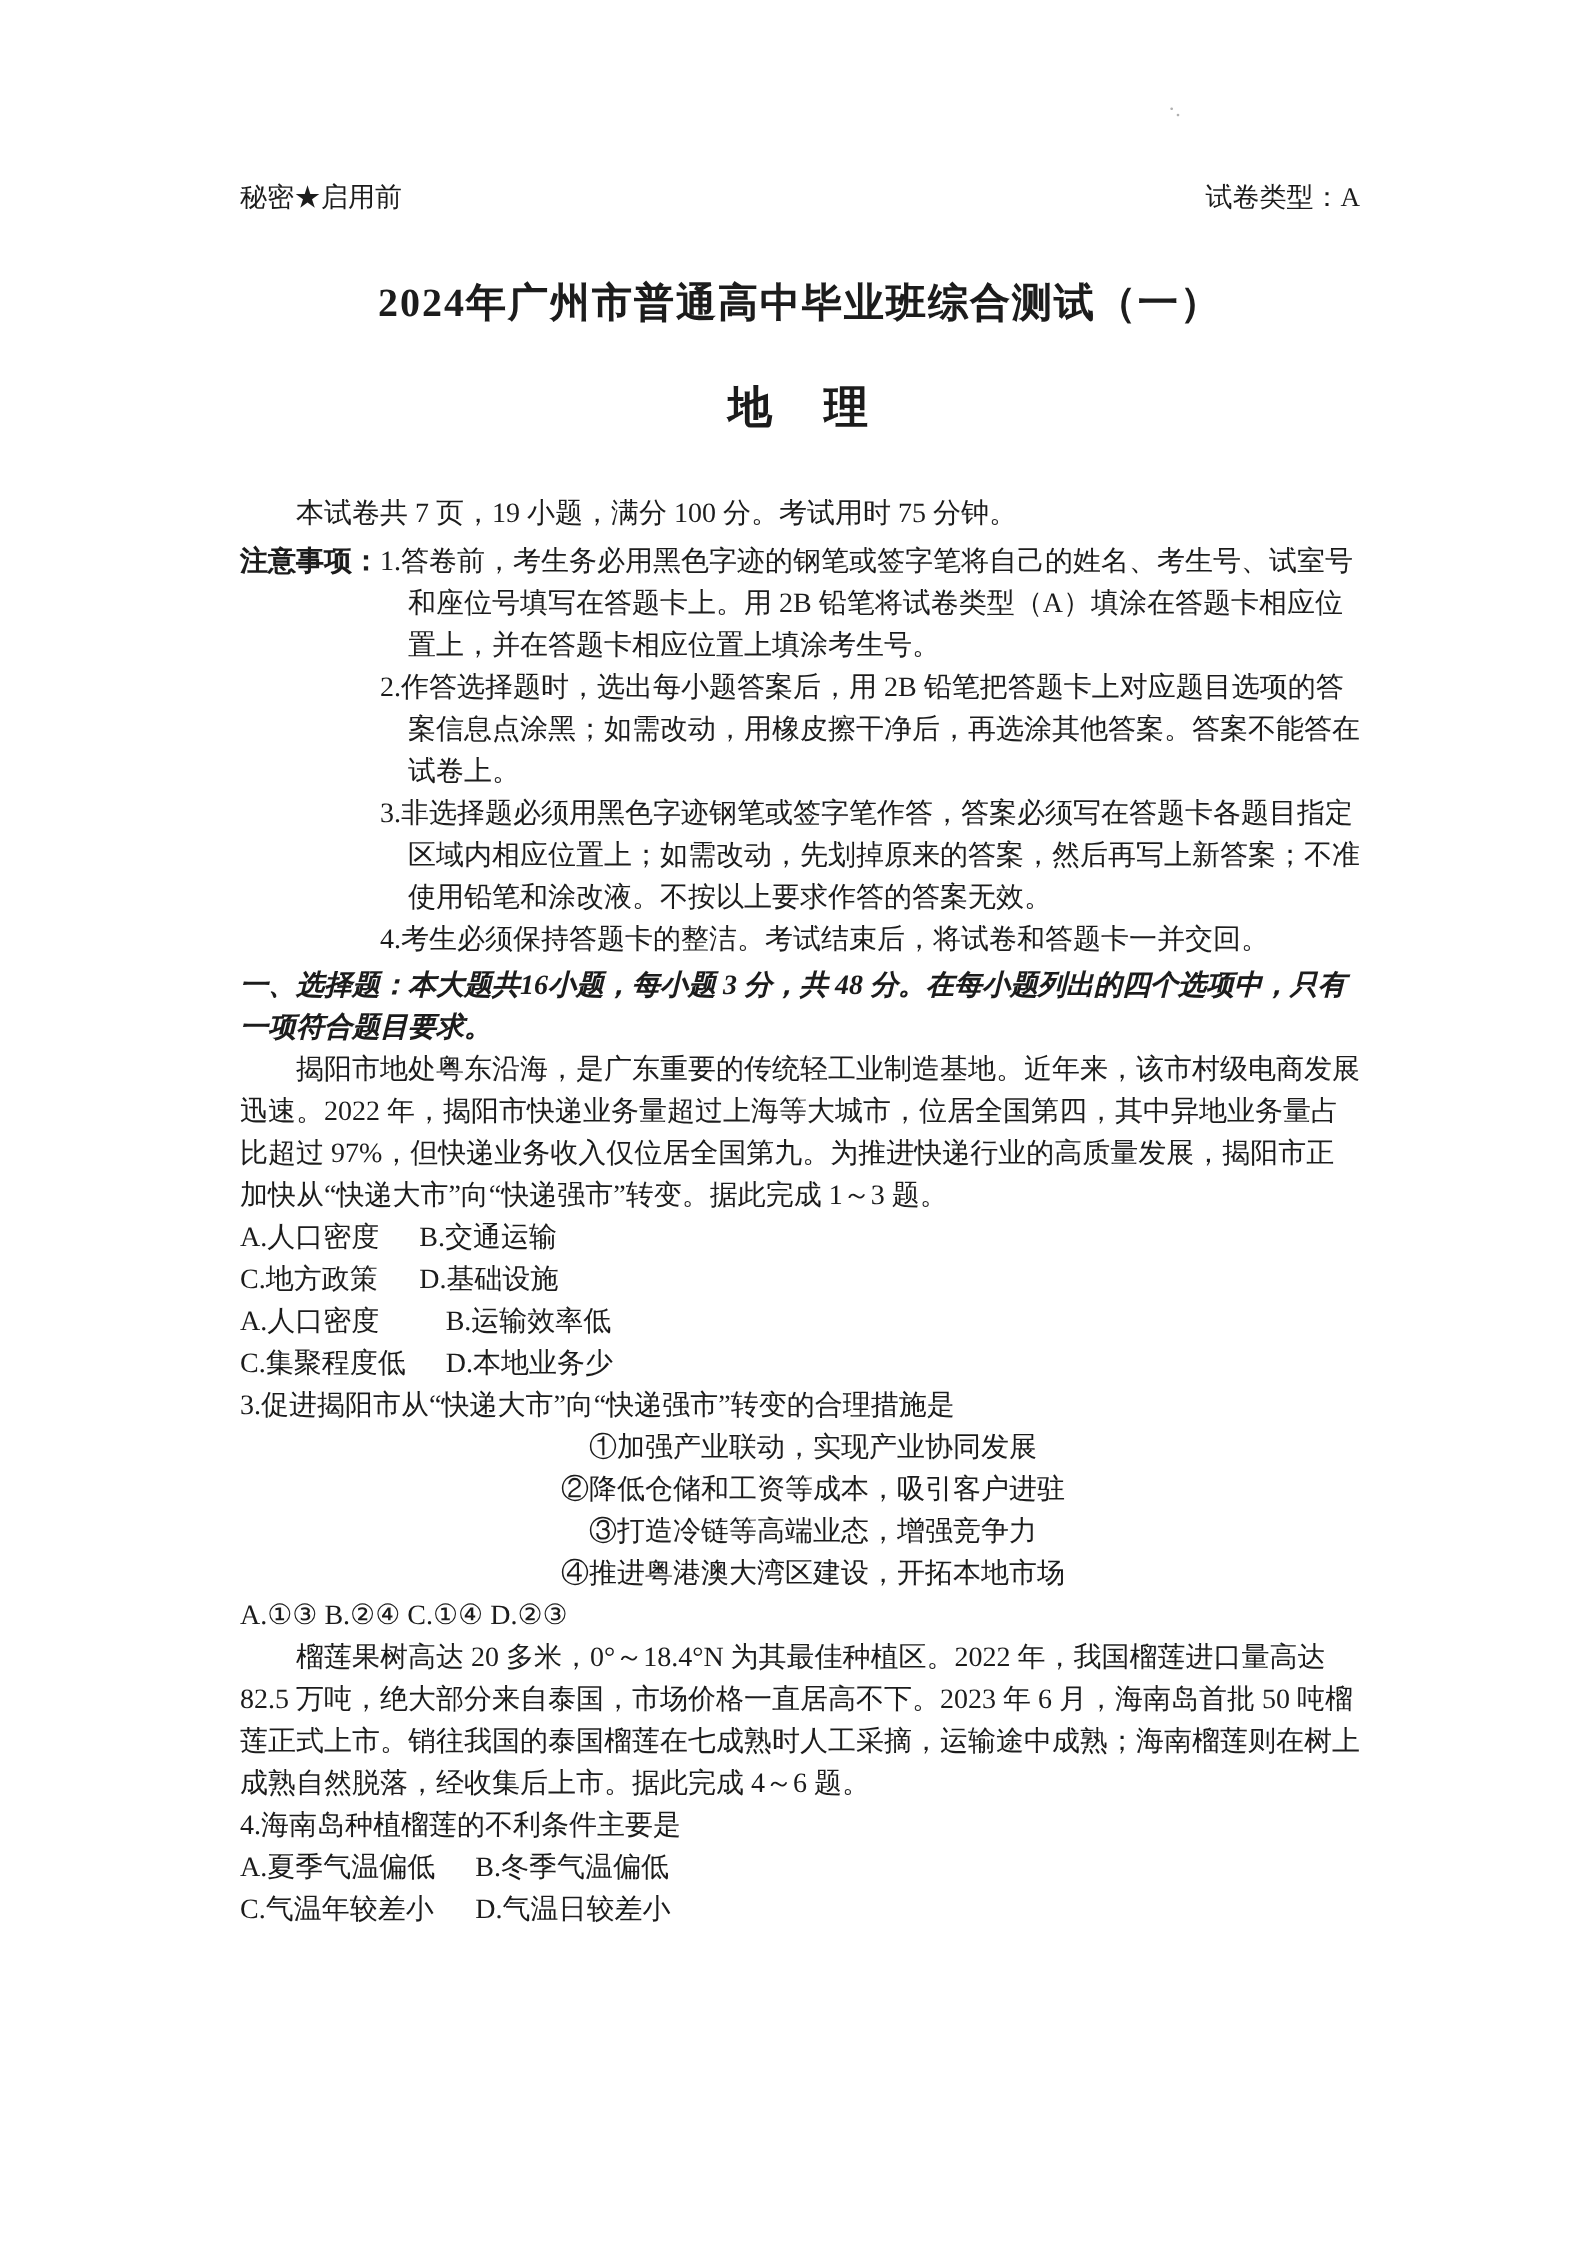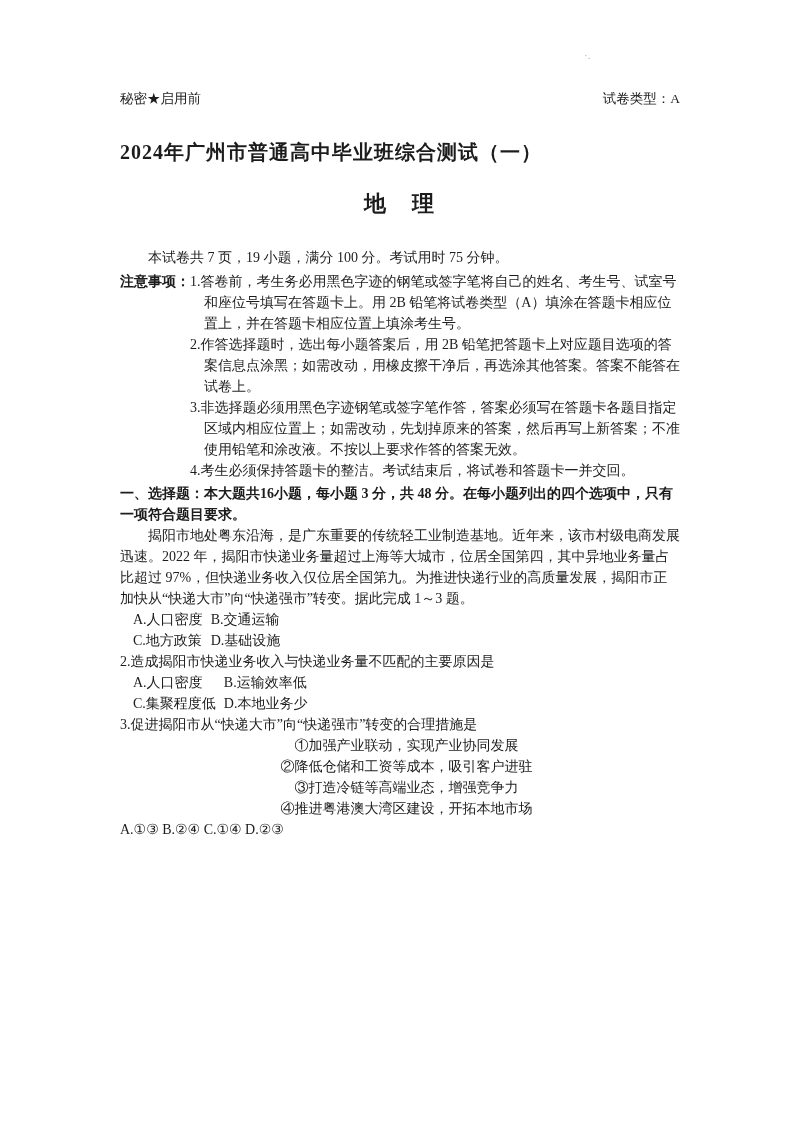--- a/index.html
+++ b/index.html
@@ -28,20 +28,21 @@
   .scan-artifact {
     position: absolute;
     left: 584px;
     top: 50px;
     color: #b0b0b0;
     font-size: 11px;
     line-height: 11px;
   }
   .exam-title {
     margin-top: 30px;
+    text-align: center;
     font-size: 20px;
     font-weight: bold;
     line-height: 26px;
     letter-spacing: 1px;
   }
   .subject-title {
     margin-top: 26px;
     text-align: center;
     font-size: 22px;
     font-weight: bold;
@@ -64,32 +65,32 @@
   .notice-items {
     flex: 1;
   }
   .notice-item {
     padding-left: 14px;
     text-indent: -14px;
   }
   .section-heading {
     font-weight: bold;
     margin-top: 2px;
+    font-style: italic;
   }
   .passage {
     text-indent: 2em;
   }
   .question .stem {
     margin: 0;
   }
   .options {
-    margin-left: 13px;
     display: grid;
     grid-template-columns: repeat(2, max-content);
-    column-gap: 8px;
+    column-gap: 20px;
   }
   .subitems {
     margin-left: 13px;
     text-align: center;
   }
   .answer-line {
     margin-left: 0;
   }
   p { margin: 0; }
 </style>
@@ -128,36 +129,45 @@
   <div class="question">
     <div class="options">
       <span>A.人口密度</span>
       <span>B.交通运输</span>
       <span>C.地方政策</span>
       <span>D.基础设施</span>
     </div>
   </div>
 
   <div class="question">
-    <p class="stem">2.造成揭阳市快递业务收入与快递业务量不匹配的主要原因是</p>
     <div class="options">
       <span>A.人口密度</span>
       <span>B.运输效率低</span>
       <span>C.集聚程度低</span>
       <span>D.本地业务少</span>
     </div>
   </div>
 
   <div class="question">
     <p class="stem">3.促进揭阳市从“快递大市”向“快递强市”转变的合理措施是</p>
     <div class="subitems">
       <div>①加强产业联动，实现产业协同发展</div>
       <div>②降低仓储和工资等成本，吸引客户进驻</div>
       <div>③打造冷链等高端业态，增强竞争力</div>
       <div>④推进粤港澳大湾区建设，开拓本地市场</div>
     </div>
     <p class="answer-line">A.①③ B.②④ C.①④ D.②③</p>
   </div>
 
+  <p class="passage">榴莲果树高达 20 多米，0°～18.4°N 为其最佳种植区。2022 年，我国榴莲进口量高达 82.5 万吨，绝大部分来自泰国，市场价格一直居高不下。2023 年 6 月，海南岛首批 50 吨榴莲正式上市。销往我国的泰国榴莲在七成熟时人工采摘，运输途中成熟；海南榴莲则在树上成熟自然脱落，经收集后上市。据此完成 4～6 题。</p>
 
+  <div class="question">
+    <p class="stem">4.海南岛种植榴莲的不利条件主要是</p>
+    <div class="options">
+      <span>A.夏季气温偏低</span>
+      <span>B.冬季气温偏低</span>
+      <span>C.气温年较差小</span>
+      <span>D.气温日较差小</span>
+    </div>
+  </div>
 
 
 </div>
 
 </body></html>

